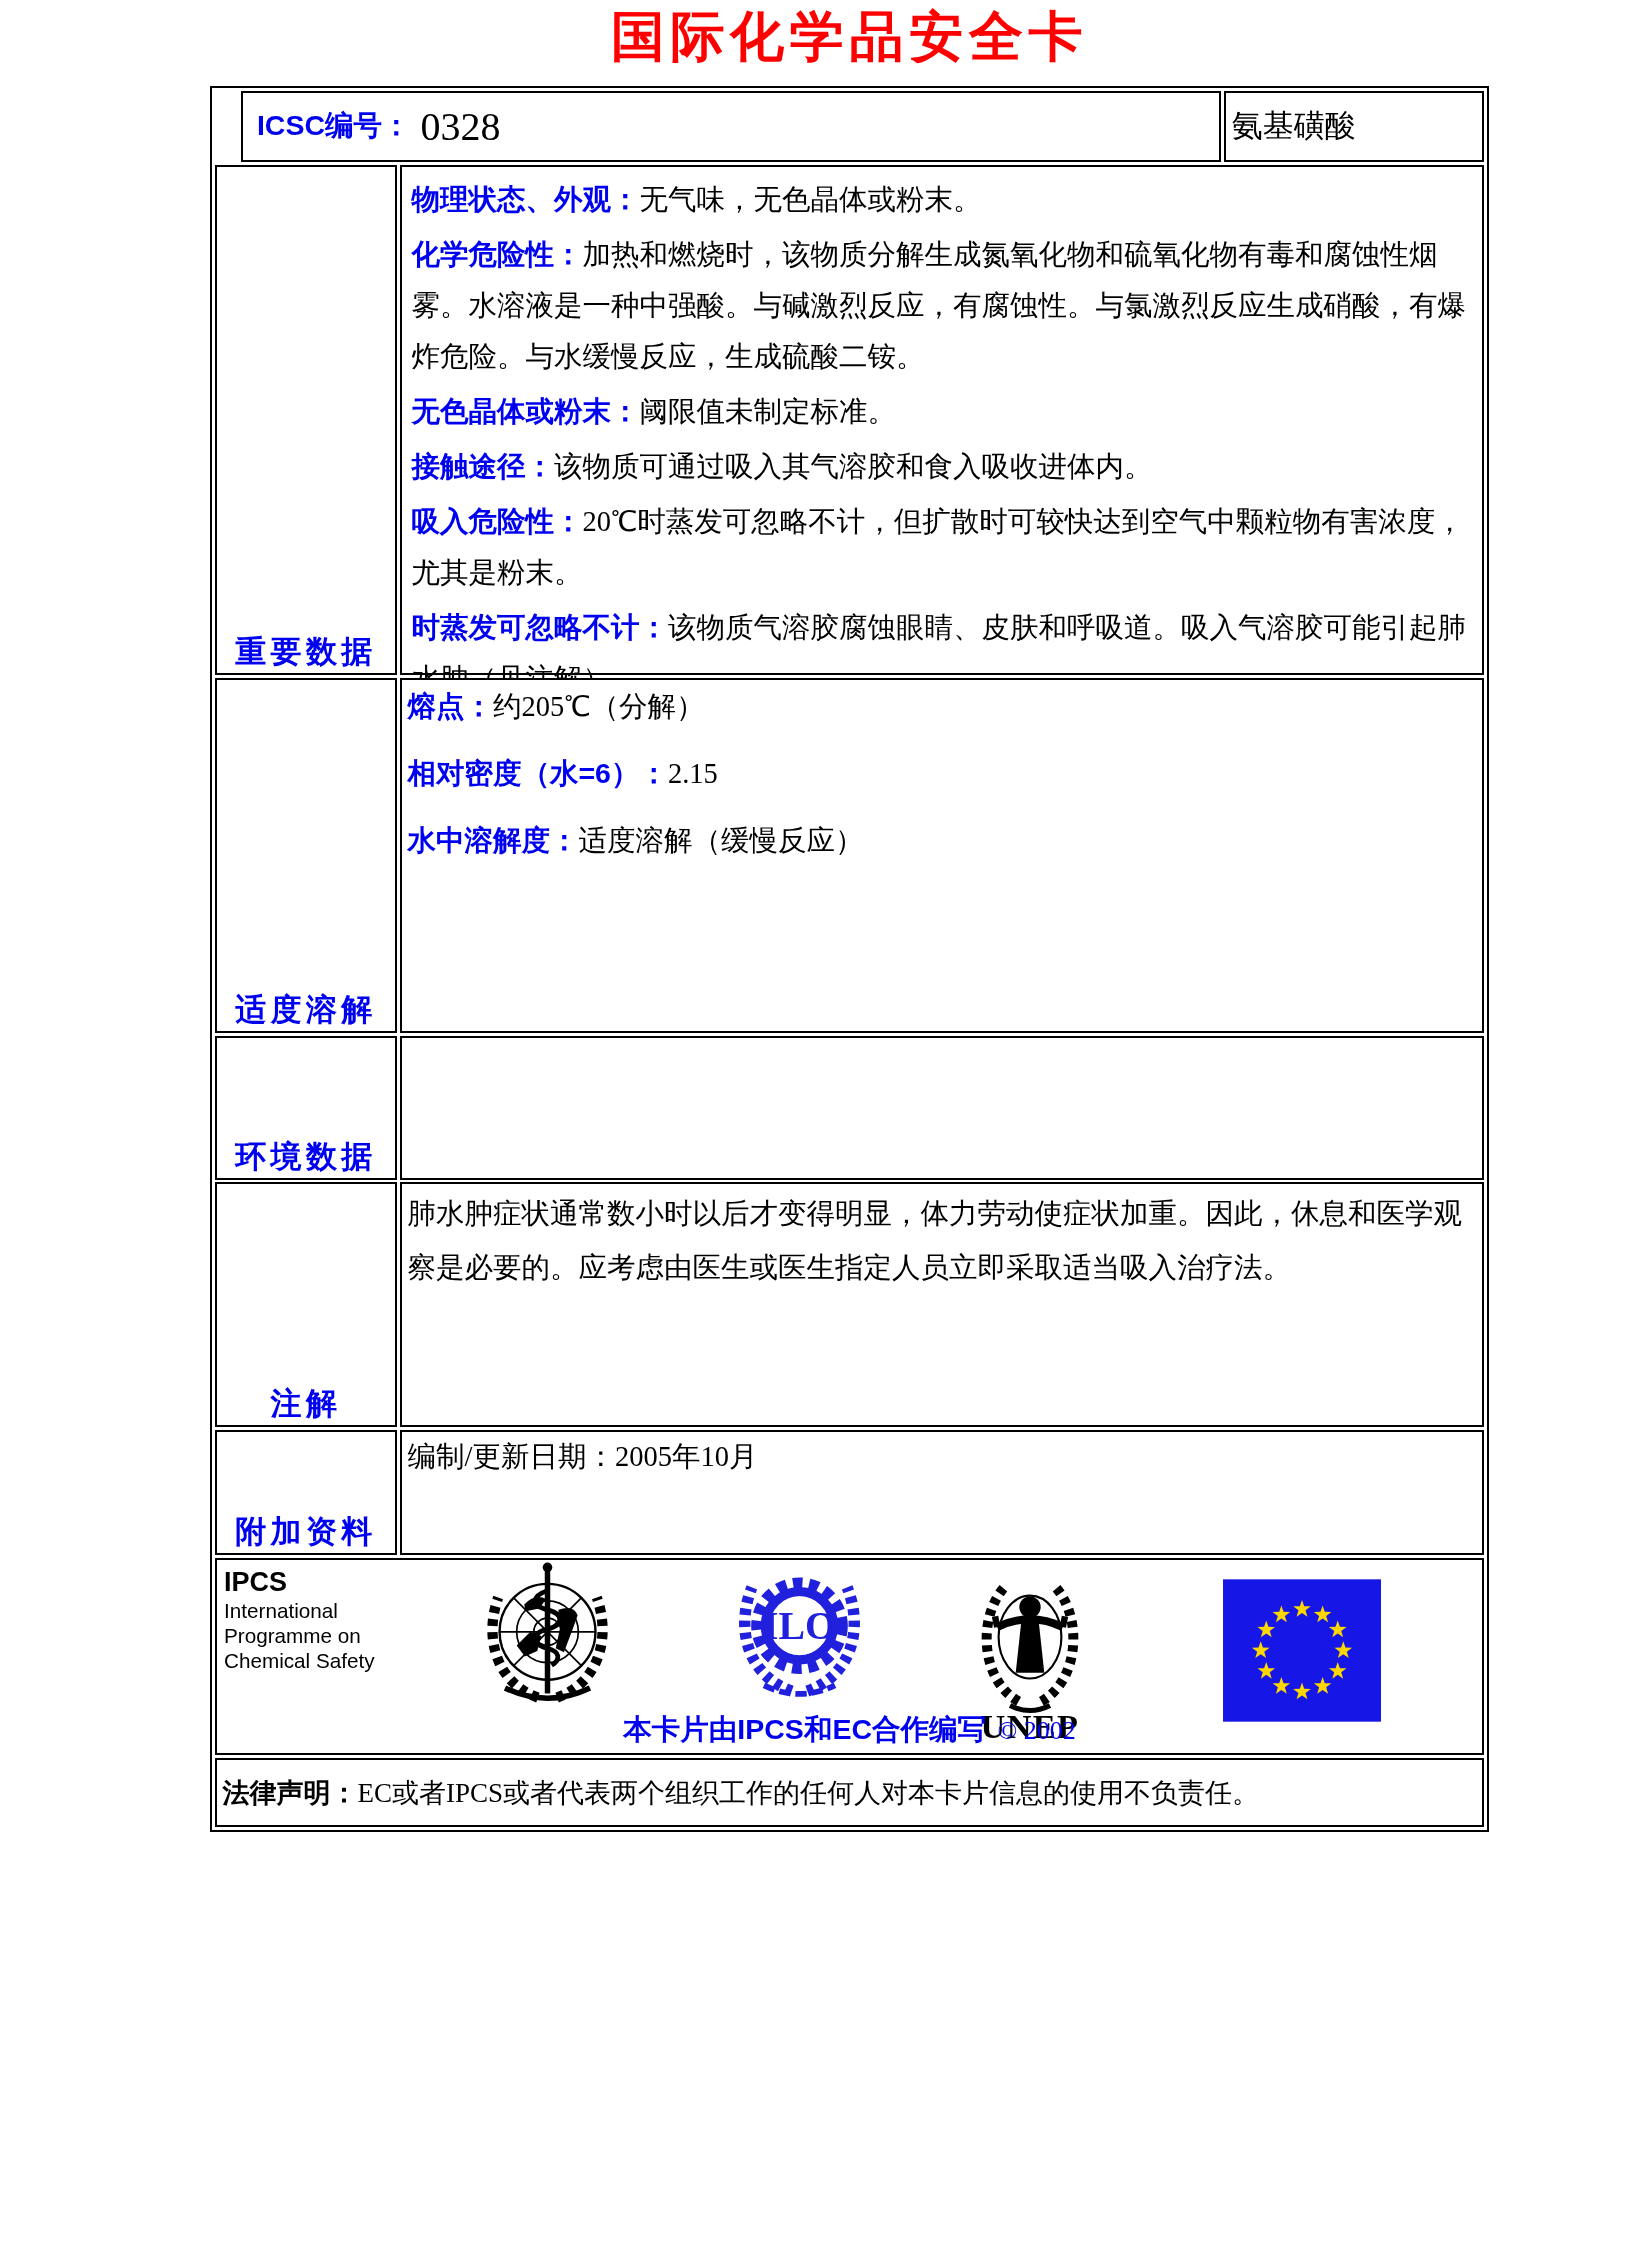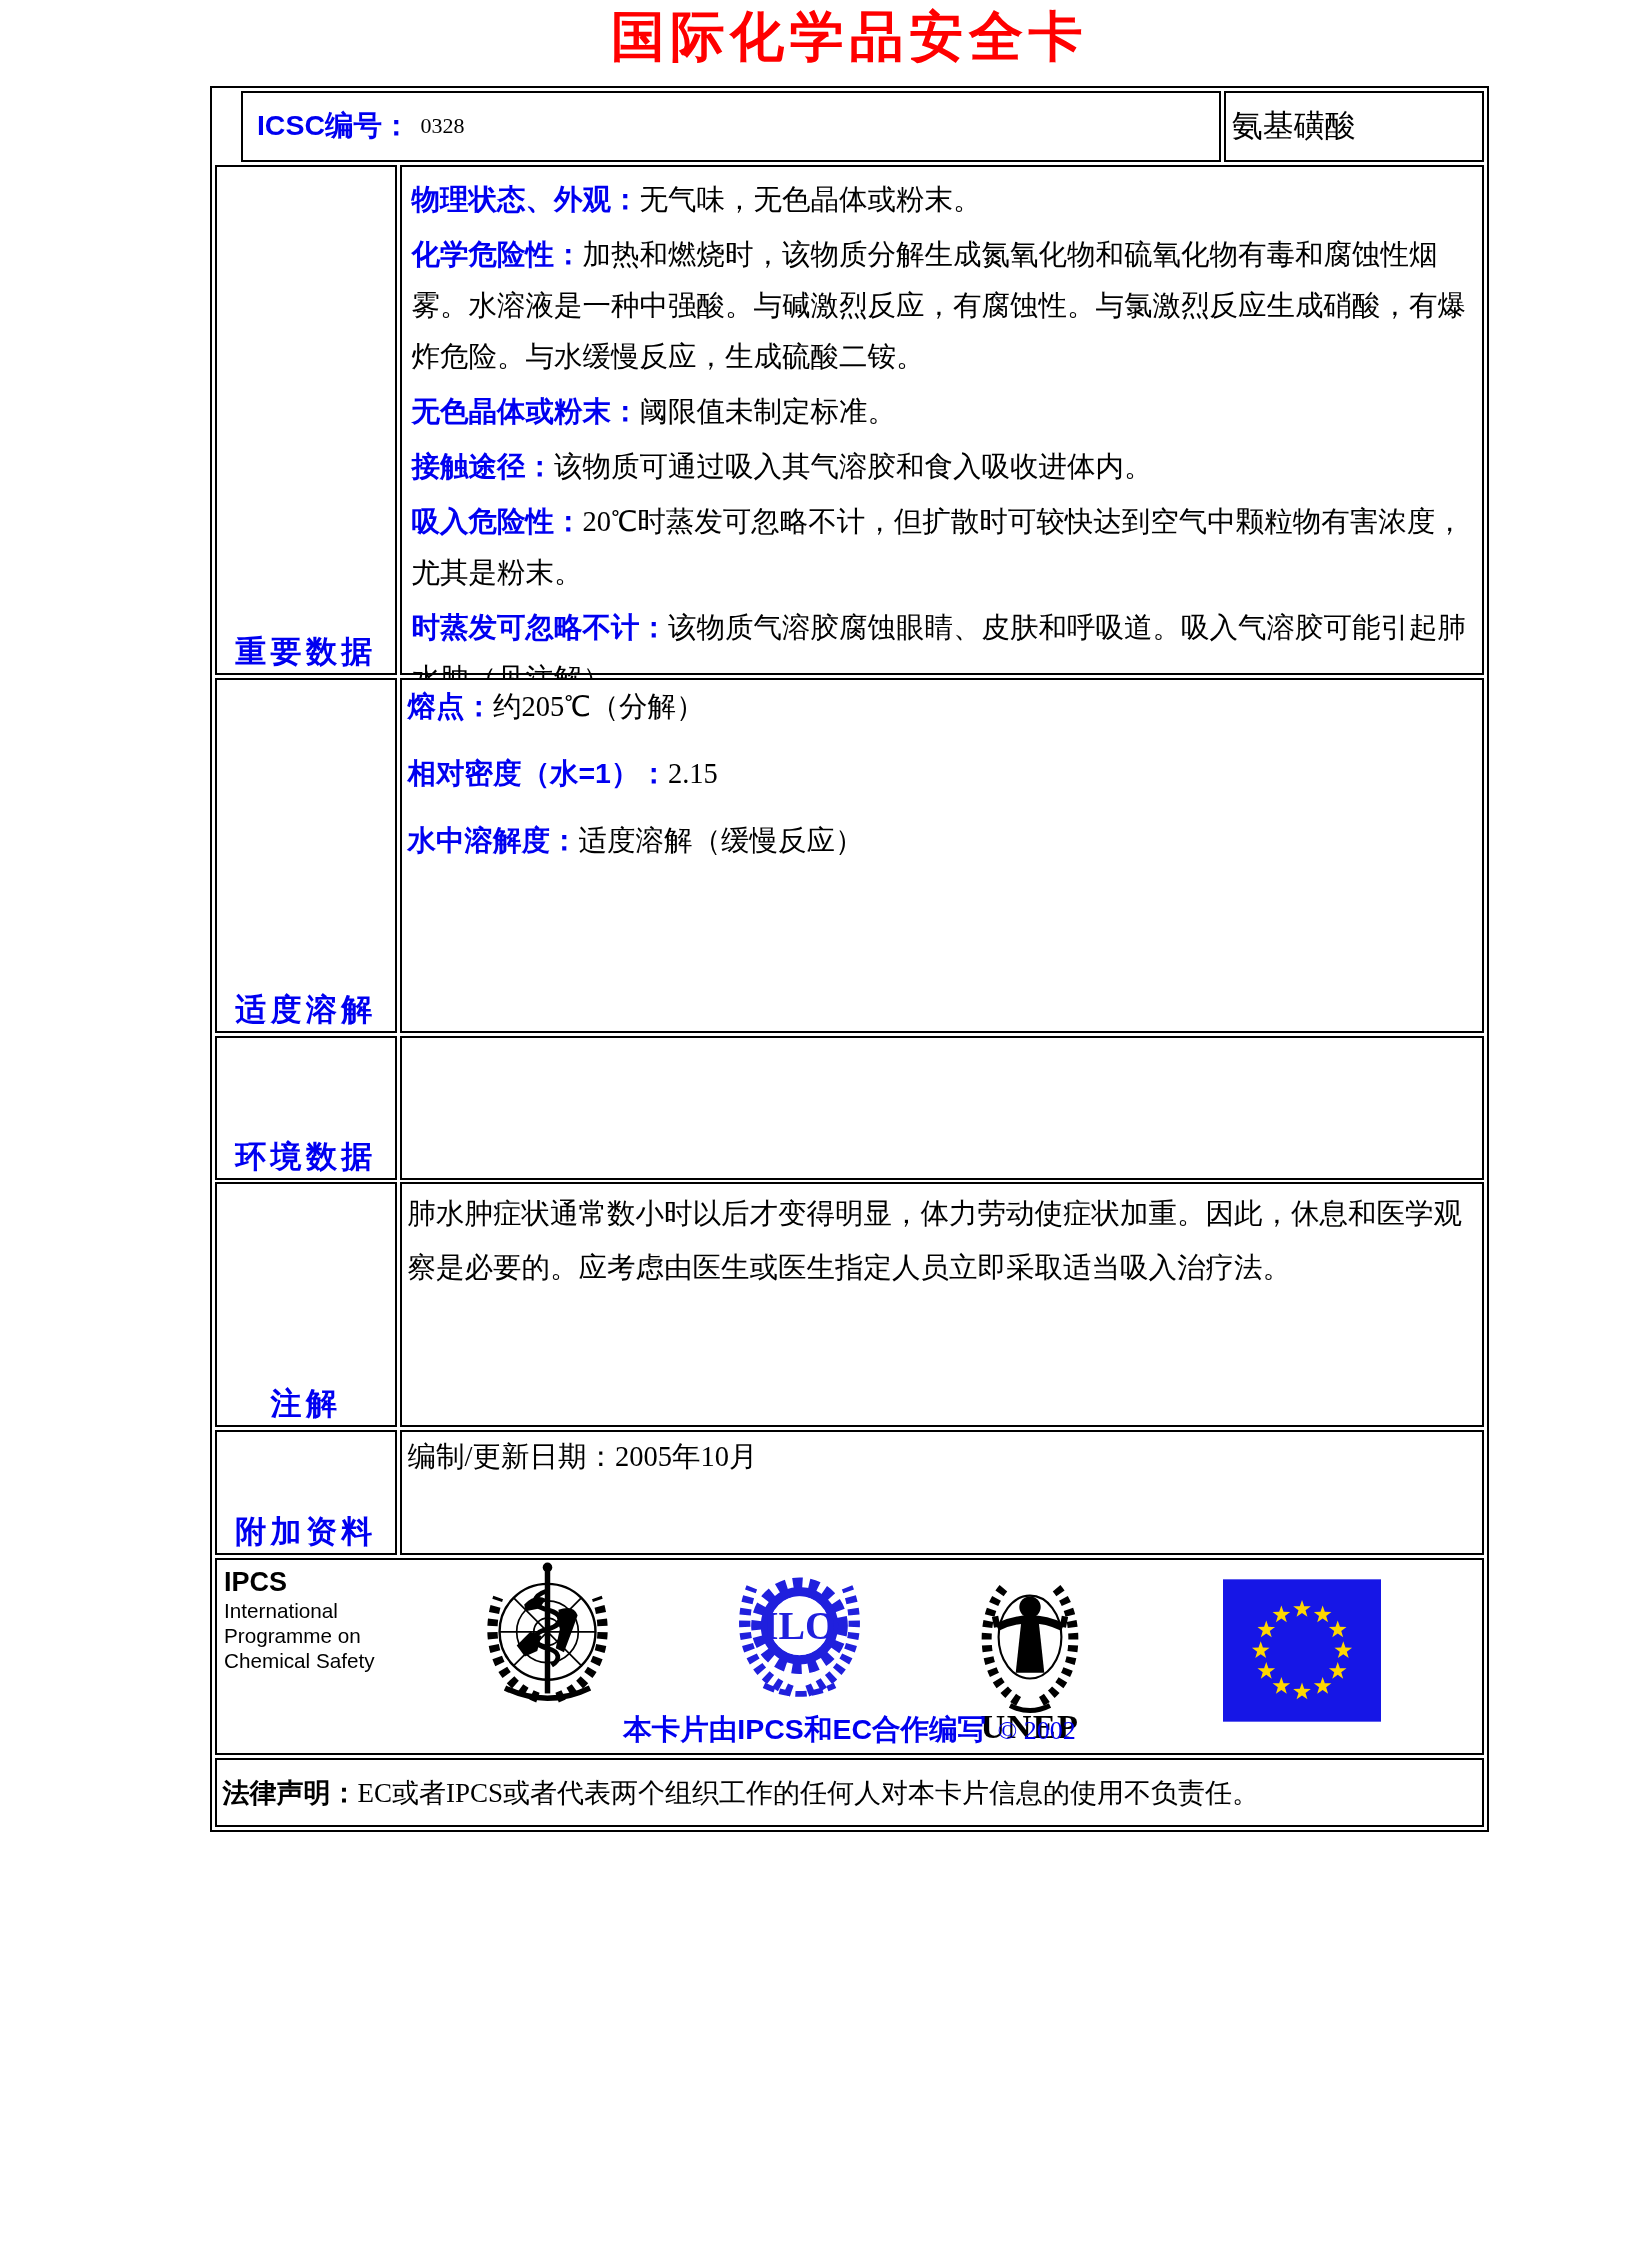--- a/index.html
+++ b/index.html
@@ -11,21 +11,21 @@
   .card{position:absolute;left:210px;top:86px;width:1279px;box-sizing:border-box;
        border:2.9px solid #000;background:#fff;padding:2.9px;
        display:flex;flex-direction:column;gap:2.9px;}
   .row{display:flex;gap:2.9px;box-sizing:border-box;}
   .cell{border:2.1px solid #000;box-sizing:border-box;background:#fff;}
   
   .row-header{height:71px;}
   .hcell-left{flex:1;display:flex;align-items:center;padding:0 14px;margin-left:26px;}
   .hcell-right{flex:0 0 260px;display:flex;align-items:center;
        padding:0 5.7px;font-size:31px;}
-  .icsc-num{font-size:22px;padding-left:10px;}
+  .icsc-num{font-size:40px;padding-left:10px;}
   
   .label-cell{flex:0 0 182px;display:flex;align-items:flex-end;justify-content:center;}
   .label-cell span{color:#0000f0;font-weight:bold;font-size:31px;letter-spacing:4.3px;
        font-family:"Liberation Sans",sans-serif;}
   .content-cell{flex:1;padding:2.9px 8.6px 2.9px 5.7px;font-size:28.5px;}
   .blabel{color:#0000f0;font-weight:bold;font-family:"Liberation Sans",sans-serif;}
   .important p{margin:4px;line-height:51px;}
   .phys p{margin:0 0 20px 0;line-height:47px;}
   .note p{margin:0;line-height:54px;}
   .extra p{margin:0;line-height:43px;}
@@ -79,21 +79,21 @@
       <p><span class="blabel">时蒸发可忽略不计：</span><span>该物质气溶胶腐蚀眼睛、皮肤和呼吸道。吸入气溶胶可能引起肺水肿（见注解）。</span></p>
     </div>
   </div>
 
   <div class="row" style="height:355px">
     <div class="cell label-cell">
       <span>适度溶解</span>
     </div>
     <div class="cell content-cell phys">
       <p><span class="blabel">熔点：</span><span>约205℃（分解）</span></p>
-      <p><span class="blabel">相对密度（水=1）：</span><span>2.15</span></p>
+      <p><span class="blabel">相对密度（水=6）：</span><span>2.15</span></p>
       <p><span class="blabel">水中溶解度：</span><span>适度溶解（缓慢反应）</span></p>
     </div>
   </div>
 
   <div class="row" style="height:144px">
     <div class="cell label-cell">
       <span>环境数据</span>
     </div>
     <div class="cell content-cell"></div>
   </div>

